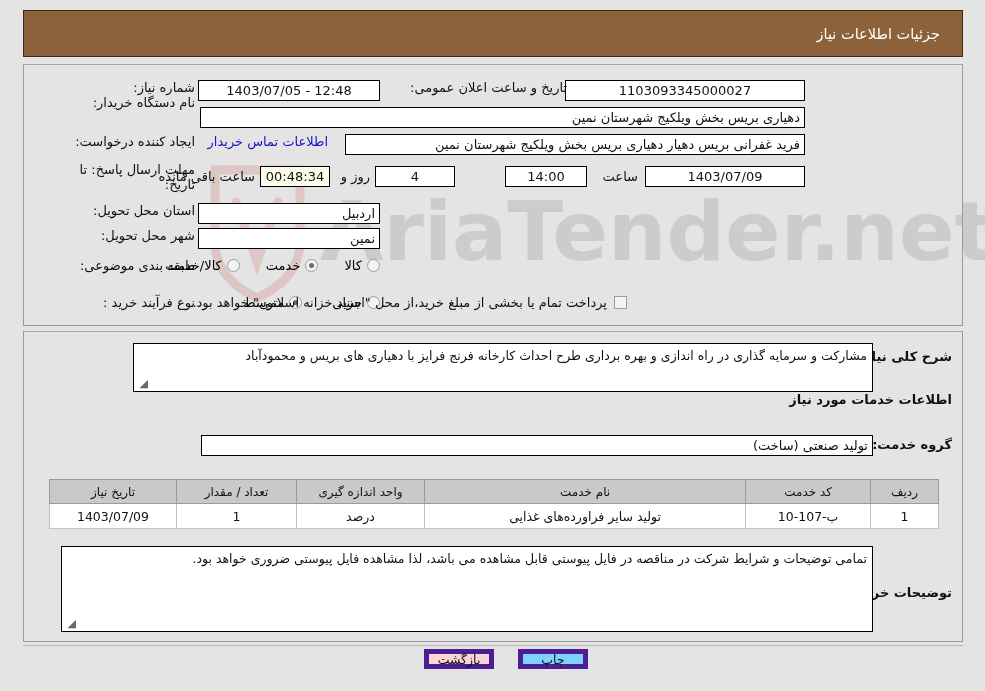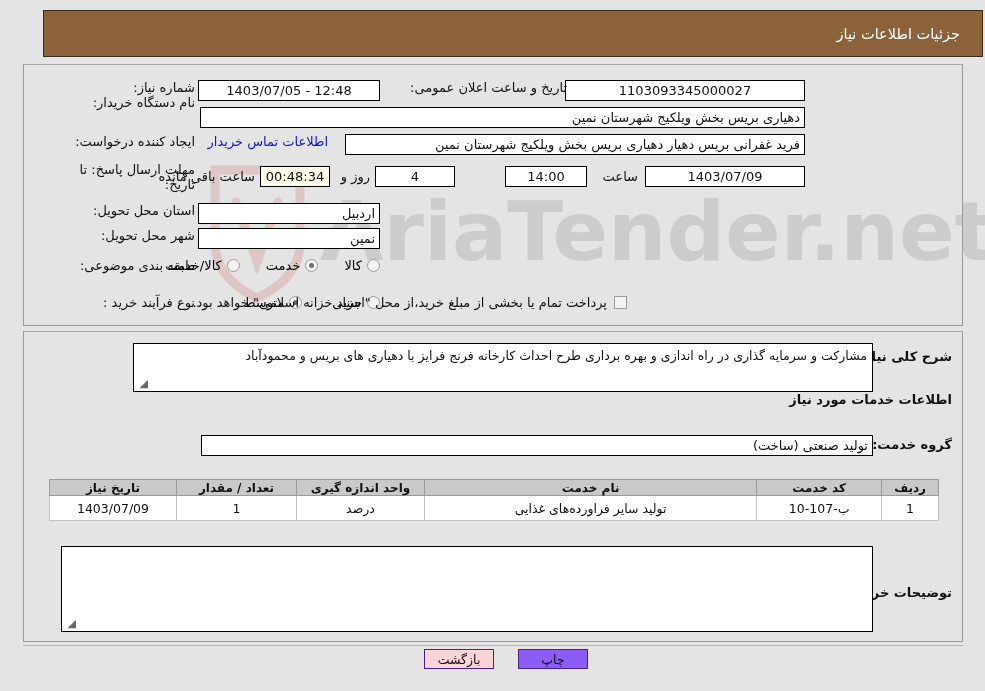--- a/index.html
+++ b/index.html
@@ -29,21 +29,20 @@
   .titlebar {
     position: absolute;
     left: 23px; top: 10px;
     width: 940px; height: 47px;
     background: #8b6239;
     border: 1px solid #3a2a16;
     display: flex; align-items: center;
     justify-content: flex-start;
     padding-right: 22px;
     z-index: 3;
-    margin-left: 20px;
   }
   .titlebar .ttl { color: #ffffff; font-size: 14.5px; }
 
   
   .panel {
     position: absolute;
     background: transparent;
     border: 1px solid #9a9a9a;
     border-top-color: #a8a8a8;
     z-index: 2;
@@ -124,49 +123,49 @@
   
   table.svc {
     position: absolute;
     border-collapse: collapse;
     font-size: 12.5px;
     background: #fff;
   }
   table.svc th {
     background: #c9c9c9;
     border: 1px solid #9a9a9a;
-    font-weight: bold;
+    font-weight: normal;
     font-size: 12px;
-    height: 16px;
-    padding: 0 12px;
+    height: 24px;
+    padding: 0 20px;
     color: #111;
     white-space: nowrap;
   }
   table.svc td {
     background: #fff;
     border: 1px solid #c3c3c3;
     height: 25px;
     padding: 0 6px;
     text-align: center;
     color: #111;
     white-space: nowrap;
   }
 
   
   .btn {
     position: absolute;
     height: 20px;
-    border: 1px solid #4c1d95;
+    border: 5px solid #4c1d95;
     font-size: 12.5px;
     display: flex; align-items: center; justify-content: center;
     cursor: pointer;
     color: #111;
     font-family: "DejaVu Sans", "Liberation Sans", sans-serif;
   }
-  .btn.print { background: #8b5cf6; text-align: right; }
+  .btn.print { background: #7dd3fc; text-align: right; }
   .btn.back  { background: #fbd5d5; }
 
   .sep { position: absolute; height: 1px; background: #b5b5b5; }
 </style>
 </head>
 <body>
 
 <div class="page">
 
   <svg class="watermark" viewBox="0 0 985 240">
@@ -309,20 +308,21 @@
         <td>1</td>
         <td>1403/07/09</td>
       </tr>
     </tbody>
   </table>
 
   <div class="row" style="right:33px; top:585px; z-index:4;">
     <span class="lbl lbl-b">توضیحات خریدار:</span>
   </div>
   <div class="ta" style="position:absolute; right:112px; top:546px; width:812px; height:86px; z-index:4;">
+    <span>تمامی توضیحات و شرایط شرکت در مناقصه در فایل پیوستی قابل مشاهده می باشد، لذا مشاهده فایل پیوستی ضروری خواهد بود.</span>
     <span class="grip">◢</span>
   </div>
 
   <div class="sep" style="left:23px; top:645px; width:940px;"></div>
 
   <div class="btn print" style="left:518px; top:649px; width:70px;">چاپ</div>
   <div class="btn back" style="left:424px; top:649px; width:70px;">بازگشت</div>
 
 </div>
 

